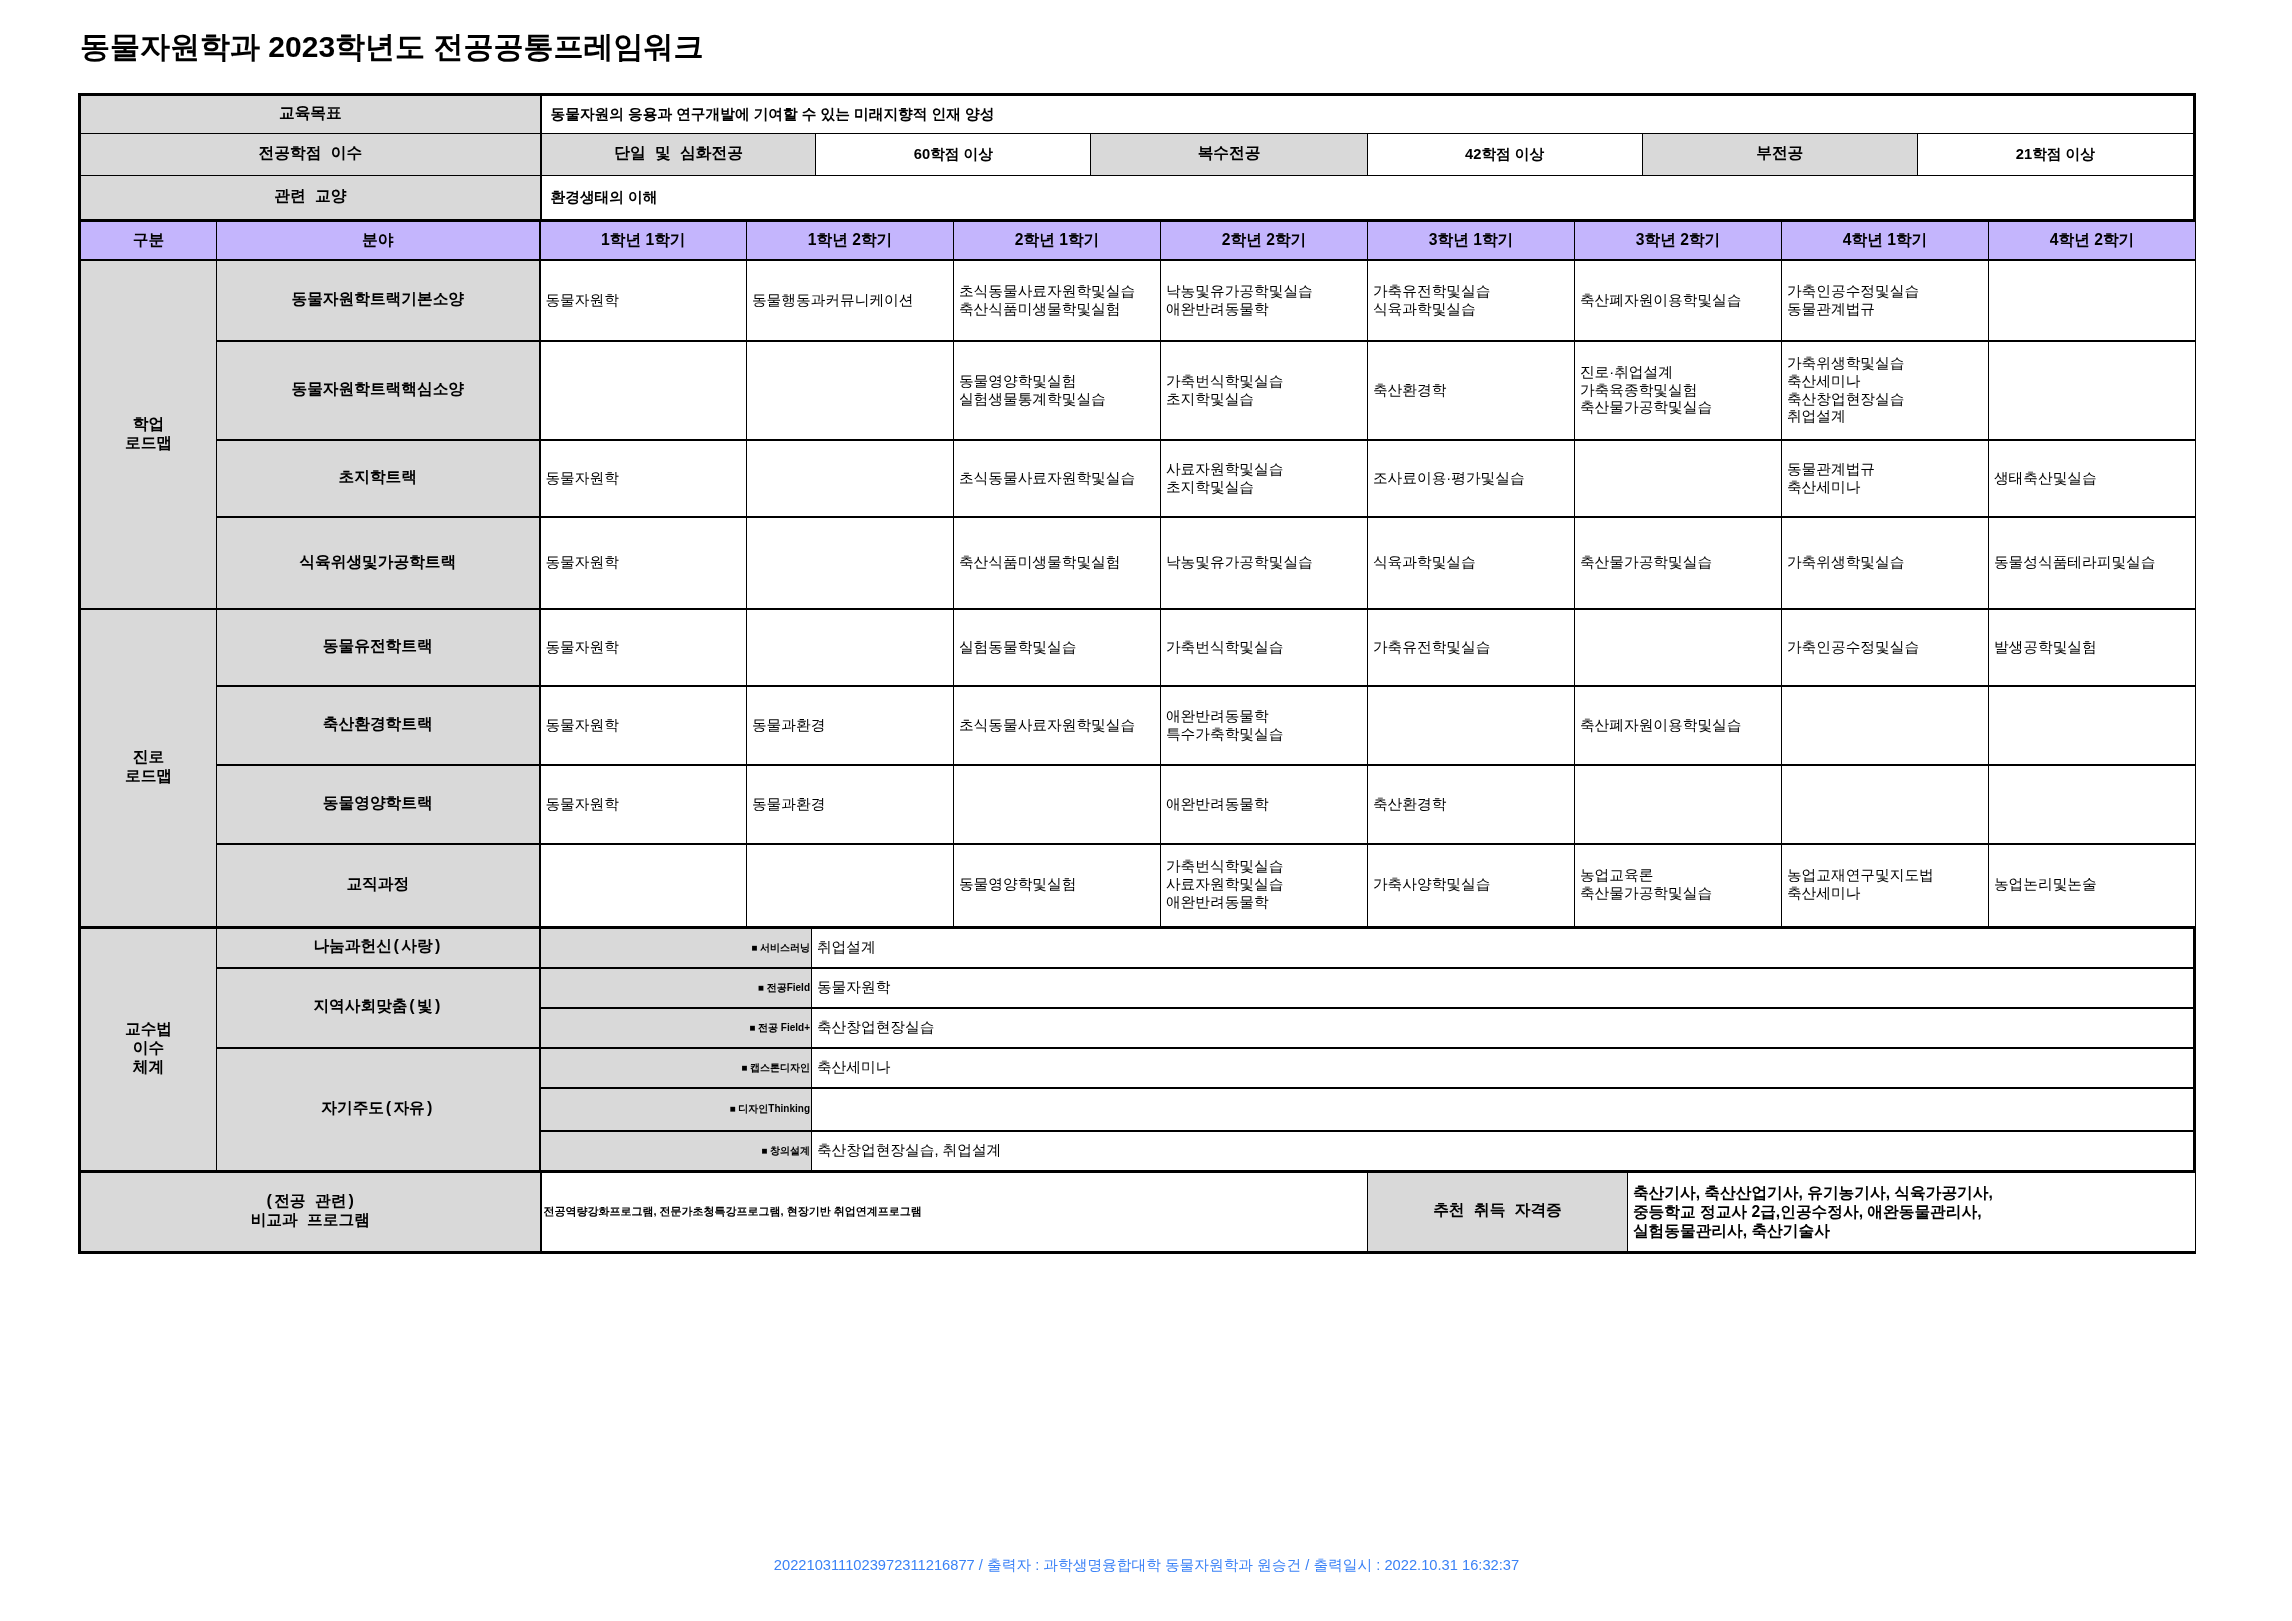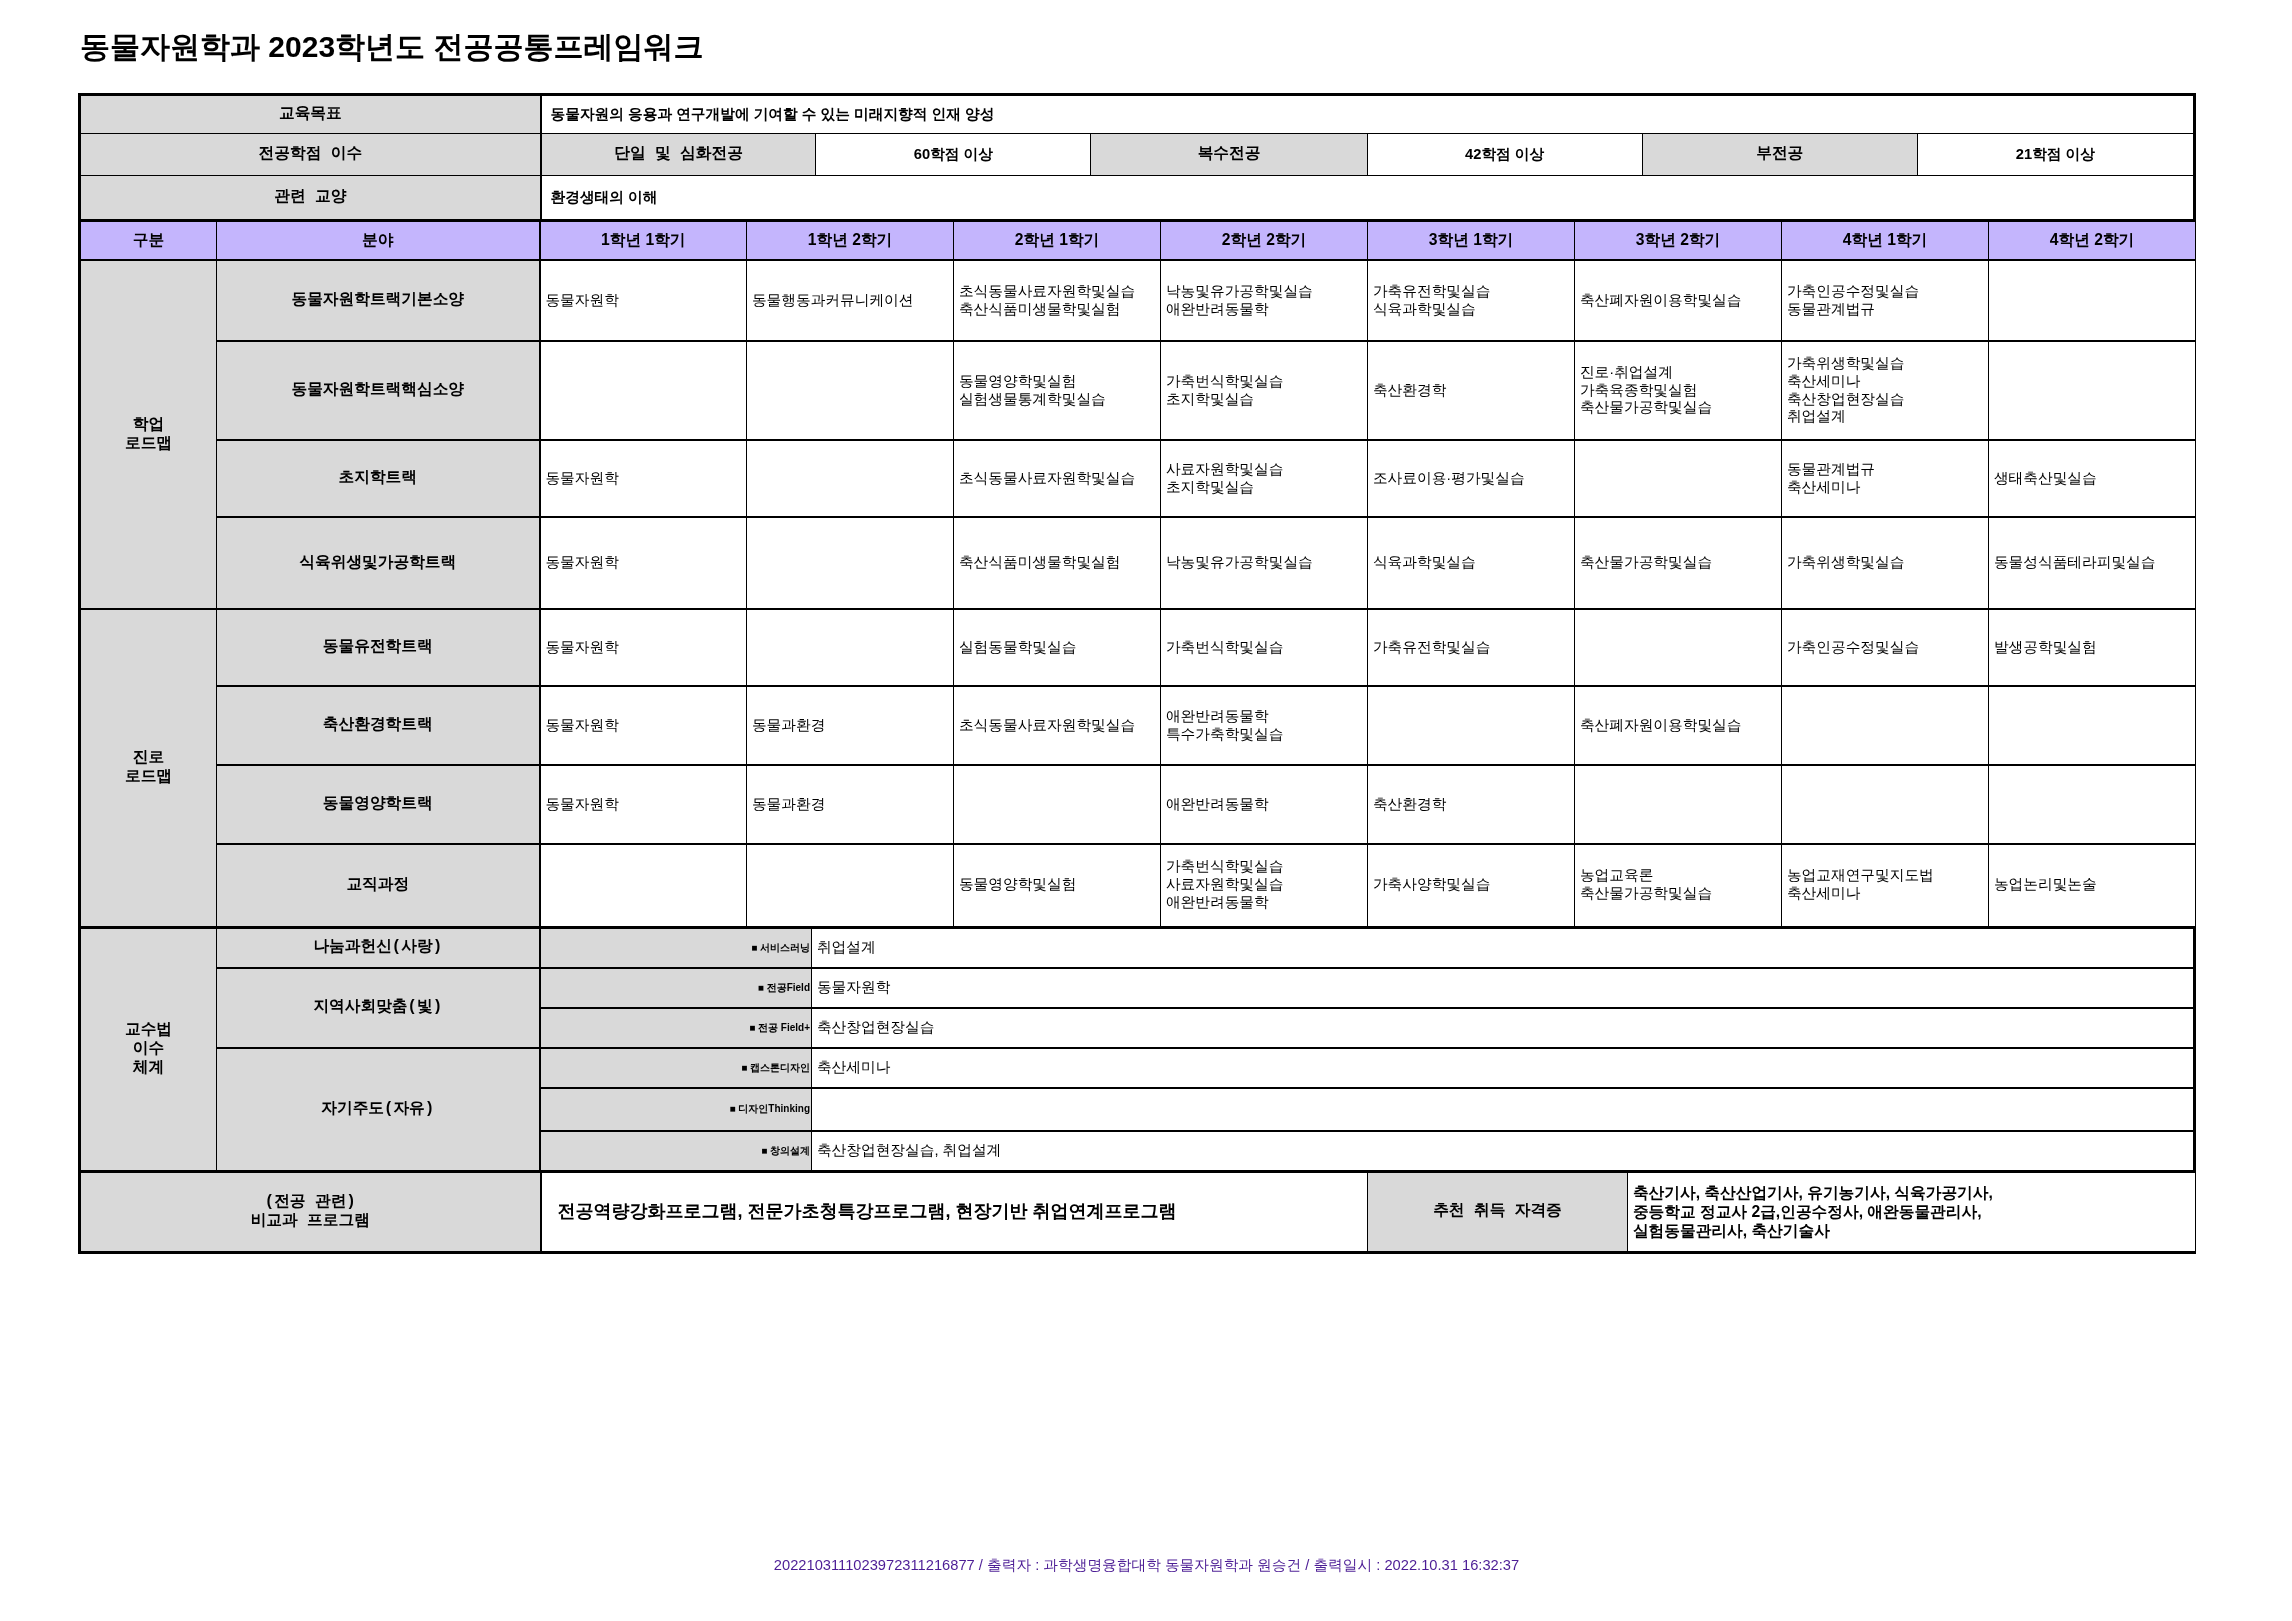--- a/index.html
+++ b/index.html
@@ -19,21 +19,21 @@
   .lab{background:#d9d9d9;text-align:center;vertical-align:middle;font-weight:700;font-size:15.7px;line-height:1.2;font-family:Liberation Mono, monospace;}
   .hdr{background:#c4b5fd;text-align:center;vertical-align:middle;font-weight:700;font-size:15.7px;}
   .c{background:#fff;text-align:left;vertical-align:middle;font-size:14.7px;line-height:1.22;padding:2px 4.9px;word-break:break-all;}
   .b{font-weight:700;}
   .pre{white-space:pre-line;}
   .tl{border-left:2px solid #000;}
   .tt td{border-top:2px solid #000;}
   .tagcell{background:#d9d9d9;text-align:right;vertical-align:middle;font-weight:700;font-size:10px;padding-left:7.8px;}
   .footer{
     position:absolute;left:0;top:1556px;width:2293px;text-align:center;
-    font-size:14.7px;color:#4c1d95;
+    font-size:14.7px;color:#3b82f6;
   }
 </style>
 </head>
 <body>
 
 <div class="title">동물자원학과 2023학년도 전공공통프레임워크</div>
 
 <div class="frame outer">
 
   <table>
@@ -253,21 +253,21 @@
     <colgroup>
       <col style="width:460px">
         <col style="width:827px">
         <col style="width:260px">
         <col style="width:568px">
     </colgroup>
     <tbody>
         <tr style="height:79px">
       <td class="lab pre">(전공 관련)
 비교과 프로그램</td>
-      <td class="c b tl" style="padding-left:16px;font-size:18px">전공역량강화프로그램, 전문가초청특강프로그램, 현장기반 취업연계프로그램</td>
+      <td class="c b tl" style="padding-left:2px;font-size:11px">전공역량강화프로그램, 전문가초청특강프로그램, 현장기반 취업연계프로그램</td>
       <td class="lab">추천 취득 자격증</td>
       <td class="c b pre" style="font-size:15.7px">축산기사, 축산산업기사, 유기농기사, 식육가공기사,
 중등학교 정교사 2급,인공수정사, 애완동물관리사,
 실험동물관리사, 축산기술사</td>
     </tr>
   </tbody>
     </table>
 </div>
 
 <div class="footer">2022103111023972311216877 / 출력자 : 과학생명융합대학 동물자원학과 원승건 / 출력일시 : 2022.10.31 16:32:37</div>

